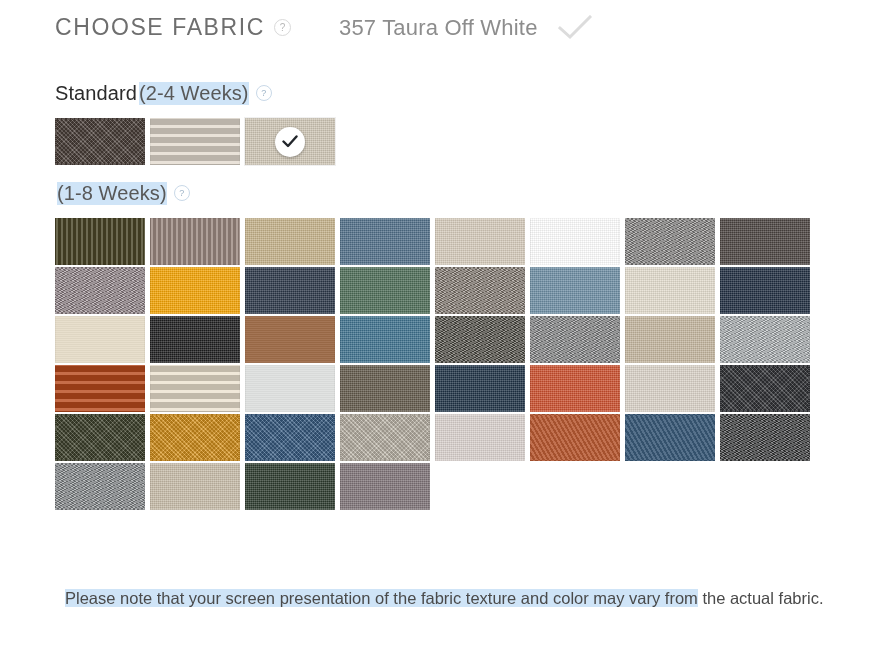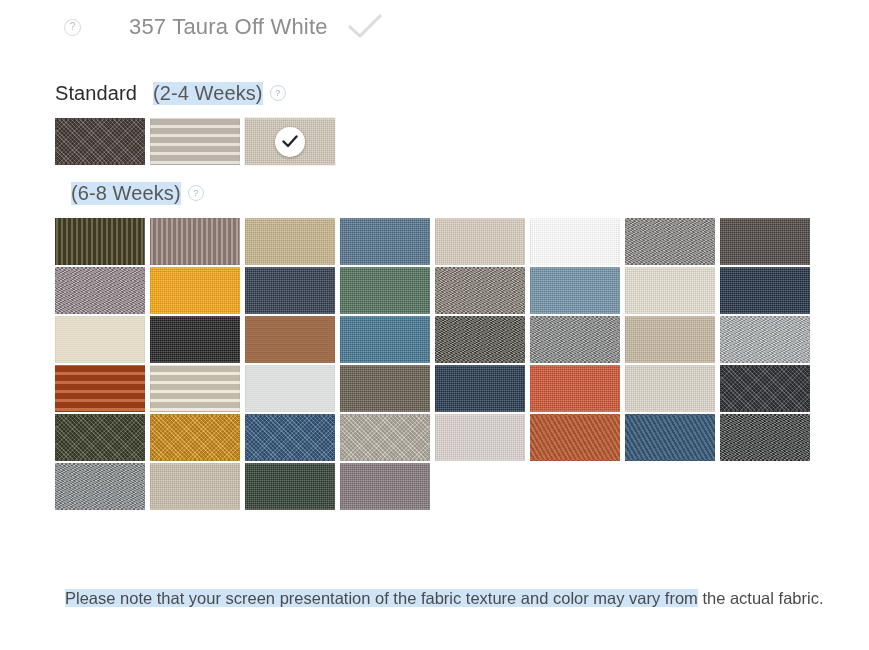--- a/index.html
+++ b/index.html
@@ -72,21 +72,21 @@
   .grp-name {
     font-size: 20px;
     color: #2b2b2b;
     font-weight: 400;
     letter-spacing: 0.1px;
   }
   .grp-lead {
     font-size: 20px;
     color: #585858;
     font-weight: 400;
-    margin-left: 16px;
+    margin-left: 2px;
     letter-spacing: 0.1px;
   }
   .sel-light { background: #cfe4f7; }
   .sel-mid   { background: #c3dcf4; }
   .grp-heading-badge {
     width: 16px; height: 16px;
     font-size: 9px;
     margin-left: 7px;
     border-color: #c9d9e8;
     color: #9fb4c7;
@@ -190,20 +190,21 @@
     color: #4a4a4a;
   }
   .disclaimer .hl { background: #cfe4f7; }
 </style>
 </head>
 <body>
 
 <div id="page">
 
   <div class="header-row">
+    <span class="section-title">CHOOSE FABRIC</span>
     <span class="info-badge">?</span>
     <span class="selected-name">357 Taura Off White</span>
     <span class="header-check">
       <svg viewBox="0 0 34 26">
           <path d="M2 13 L12 22 L32 2" stroke="#dcdcdc" stroke-width="3" fill="none" stroke-linecap="square"></path>
         </svg>
     </span>
   </div>
 
   <div class="group" id="group-standard" style="top:80px;">
@@ -220,21 +221,21 @@
             <svg viewBox="0 0 16 13">
               <path d="M1.5 6.5 L6 11 L14.5 1.5" stroke="#22262b" stroke-width="2.4" fill="none" stroke-linecap="round" stroke-linejoin="round"></path>
             </svg>
           </div>
         </div>
       </div>
   </div>
 
   <div class="group" id="group-mto" style="top:180px;">
     <div class="group-heading">
-      <span class="grp-lead sel-light">(6-8 Weeks)</span>
+      <span class="grp-lead sel-light">(1-8 Weeks)</span>
       <span class="info-badge grp-heading-badge">?</span>
     </div>
     <div class="swatch-grid" id="grid-mto">
         <div class="swatch tex-cord" style="background-color: rgb(73, 69, 38);"></div>
         <div class="swatch tex-cord" style="background-color: rgb(155, 136, 128);"></div>
         <div class="swatch tex-linen" style="background-color: rgb(196, 177, 137);"></div>
         <div class="swatch tex-linen" style="background-color: rgb(79, 110, 135);"></div>
         <div class="swatch tex-linen" style="background-color: rgb(214, 203, 187);"></div>
         <div class="swatch tex-linen"></div>
         <div class="swatch tex-melange" style="background-color: rgb(142, 140, 139);"></div>

